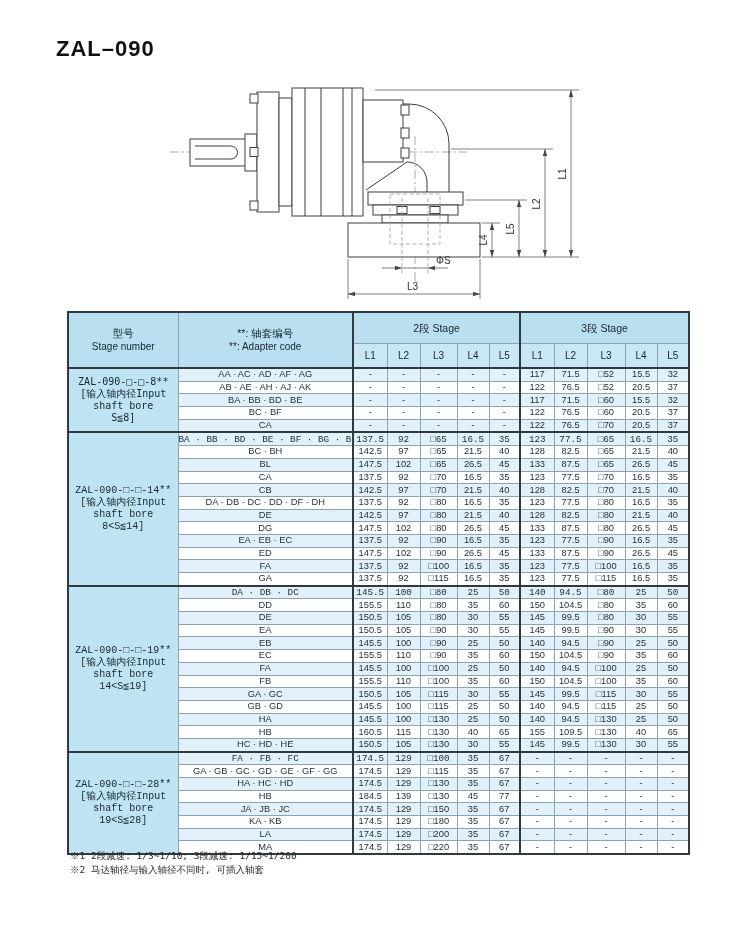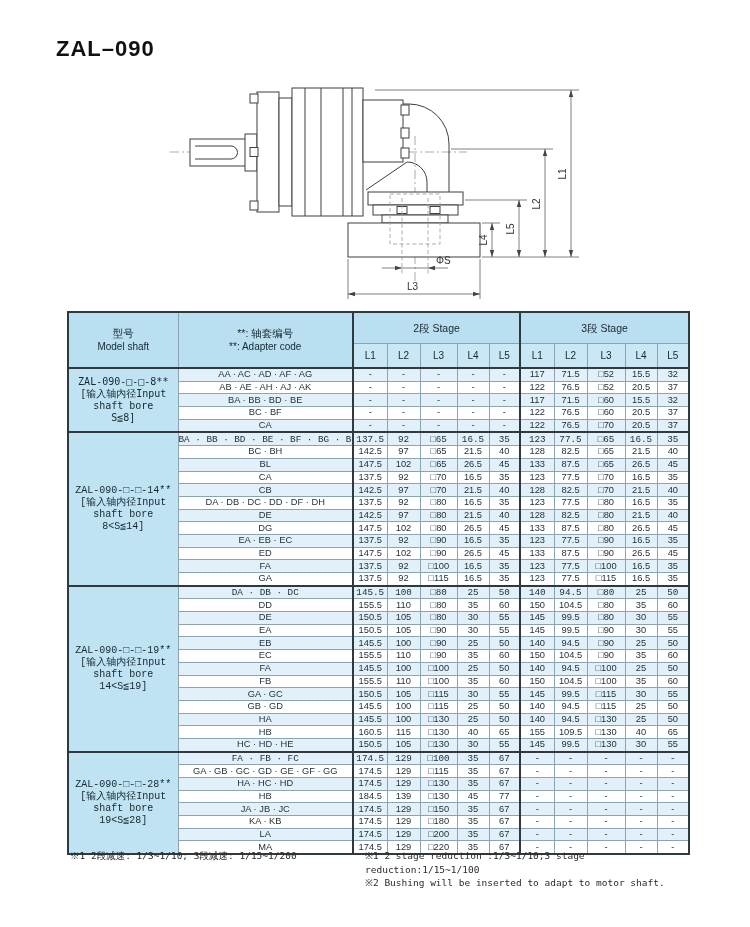--- a/index.html
+++ b/index.html
@@ -139,21 +139,21 @@
         <col style="width:34px">
           <col style="width:33px">
           <col style="width:38px">
           <col style="width:32px">
           <col style="width:32px">
       </colgroup>
       <thead>
         <tr class="head-main">
           <th rowspan="2">
             <div>型号</div>
-            <div class="hdr-en">Model shaft</div>
+            <div class="hdr-en">Stage number</div>
           </th>
           <th rowspan="2">
             <div>**: 轴套编号</div>
             <div class="hdr-en">**: Adapter code</div>
           </th>
           <th colspan="5" class="sep-l">2段 Stage</th>
           <th colspan="5" class="sep-l">3段 Stage</th>
         </tr>
         <tr class="dims-row">
             <th class="sep-l">L1</th>
@@ -686,19 +686,16 @@
             <td>-</td>
             <td>-</td>
             <td>-</td>
           </tr>
         </tbody>
     </table>
   </div>
 
   <div class="footnotes fn-zh">
     <div>※1 2段减速: 1/3~1/10; 3段减速: 1/15~1/200</div>
+    <div>※2 马达轴径与输入轴径不同时, 可插入轴套</div>
   </div>
-  <div class="footnotes fn-en">
-    <div>※1 2 stage reduction :1/3~1/10;3 stage reduction:1/15~1/100</div>
-    <div>※2 Bushing will be inserted to adapt to motor shaft.</div>
-  </div>
 
 </div>
 
 </body></html>

